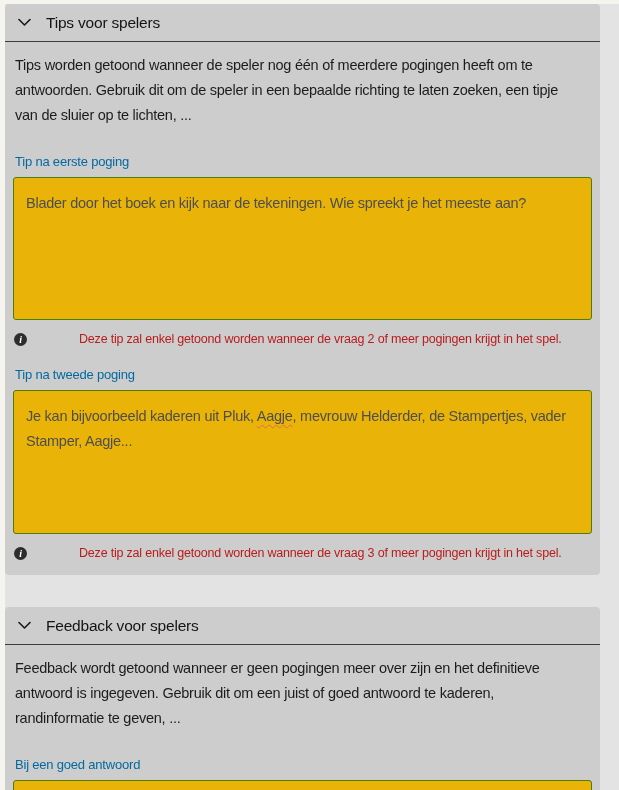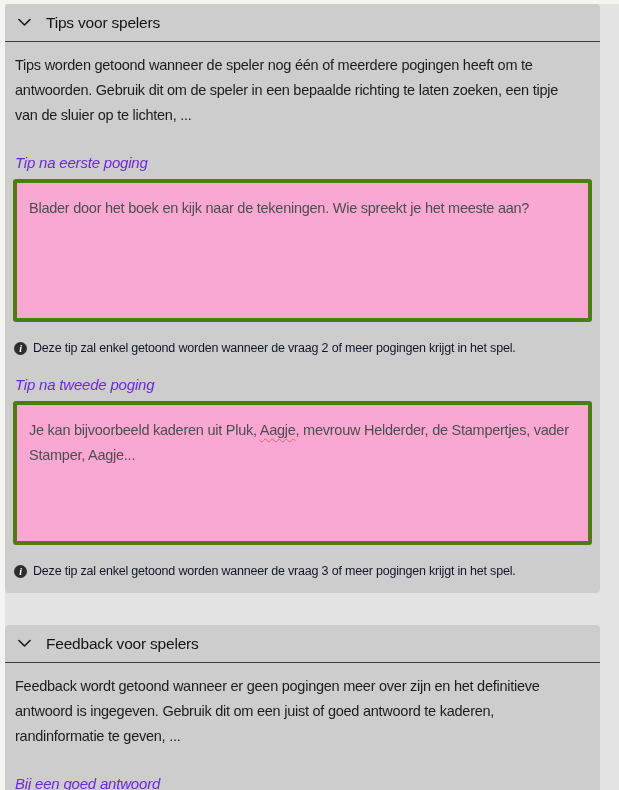--- a/index.html
+++ b/index.html
@@ -33,51 +33,52 @@
   .card-title { font-size: 15.5px; color: #141414; letter-spacing: -0.2px; }
   .card-body { padding: 0 8px 14px 8px; }
   .description {
     margin: 11px 16px 0 2px;
     font-size: 14.5px; line-height: 25px;
     letter-spacing: -0.25px;
     color: #1c1c1c;
   }
   .field-label {
     margin: 26px 2px 8px 2px;
-    font-size: 15px; color: #6d28d9; letter-spacing: -0.2px; font-style: italic;
+    font-size: 13px; color: #0369a1; letter-spacing: -0.2px;
   }
   .field-label.wide-gap { margin-top: 20px; }
   .textarea {
     width: 100%;
-    background: #f9a8d4;
-    border: 4px solid #4d7c0f;
+    background: #eab308;
+    border: 1px solid #4d7c0f;
     border-radius: 3px;
     padding: 13px 12px;
     font-size: 14.5px; line-height: 25px;
     letter-spacing: -0.25px;
     color: #4e4e4e;
     cursor: text;
     overflow: hidden;
   }
   .ta-1 { height: 143px; }
   .ta-2 { height: 144px; }
   .ta-3 { height: 143px; }
   .misspelled {
     text-decoration: underline;
     text-decoration-style: wavy;
     text-decoration-color: #e2695b;
     text-decoration-thickness: 1px;
     text-underline-offset: 3px;
   }
   .note {
-    margin-top: 19px;
+    margin-top: 12px;
     display: flex; align-items: flex-start;
     font-size: 12.5px; line-height: 15px;
     letter-spacing: -0.2px;
-    color: #0f172a;
+    color: #b91c1c;
+    gap: 46px;
   }
   .info-icon {
     flex: 0 0 auto;
     width: 13px; height: 13px;
     margin: 1px 6px 0 1px;
     background: #2d2d2d;
     border-radius: 50%;
     display: inline-flex; align-items: center; justify-content: center;
     color: #ffffff;
     font-family: "Liberation Serif", serif;

